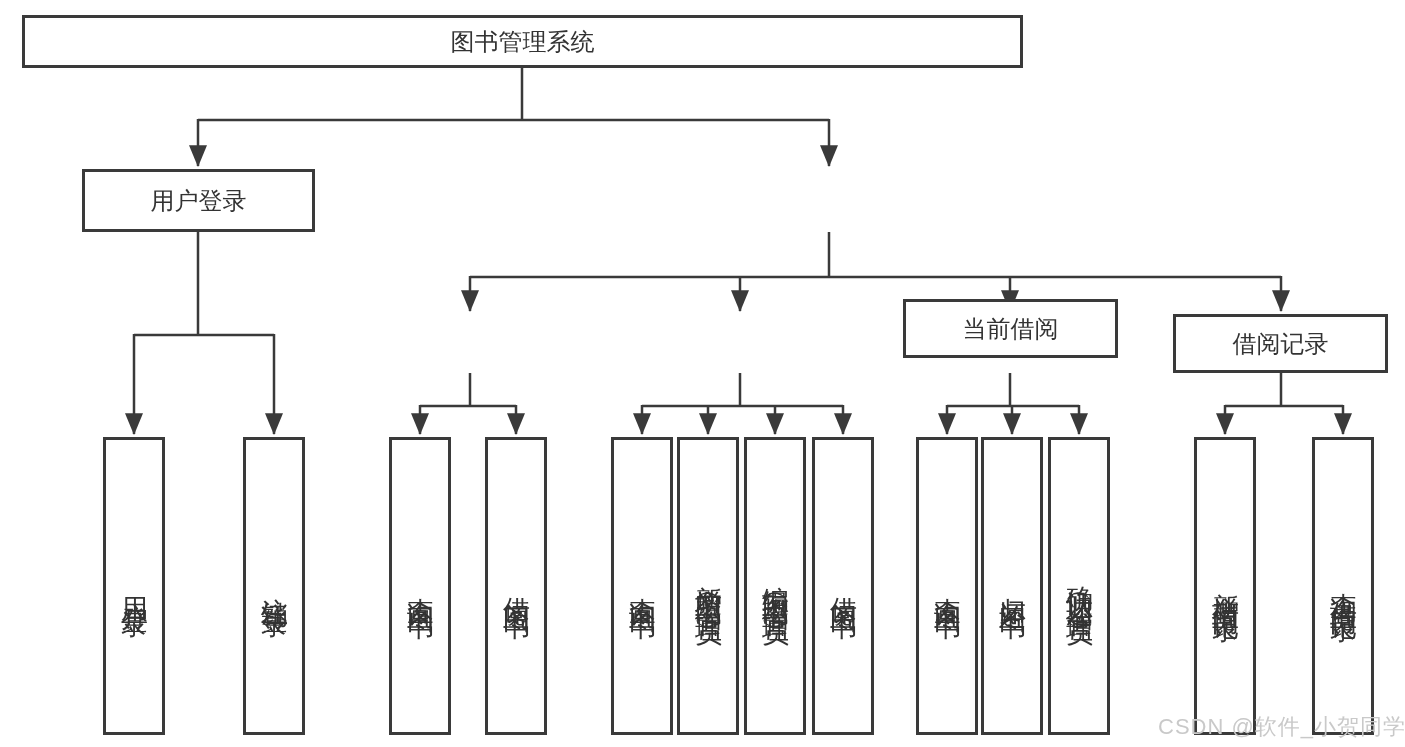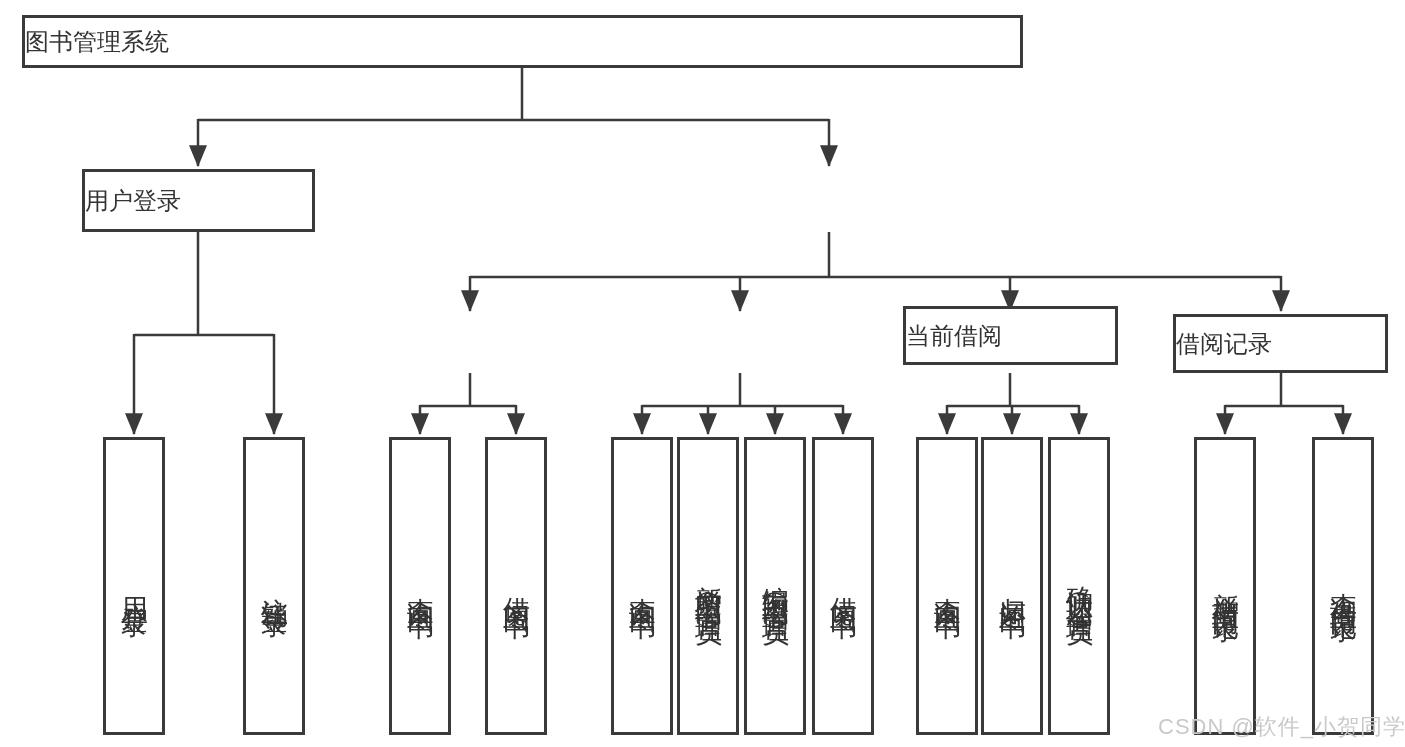--- a/index.html
+++ b/index.html
@@ -16,21 +16,21 @@
     width:1405px;height:747px;
     background:var(--bg);
     overflow:hidden;
   }
   .lines{position:absolute;left:0;top:0;pointer-events:none;}
   .hbox{
     position:absolute;
     box-sizing:border-box;
     background:#fff;
     border:3px solid var(--border);
-    display:flex;align-items:center;justify-content:flex-start;
+    display:flex;align-items:center;justify-content:center;
     color:var(--text);
     font-size:24px;
     white-space:nowrap;
   }
   .leaf{
     position:absolute;
     box-sizing:border-box;
     top:437px;width:62px;height:298px;
     background:#fff;
     border:3px solid var(--border);
@@ -104,21 +104,21 @@
   </svg>
 
   <div class="hbox" style="left:22px;top:15px;width:1001px;height:53px;">
     <span>图书管理系统</span>
   </div>
 
   <div class="hbox" style="left:82px;top:169px;width:233px;height:63px;">
     <span>用户登录</span>
   </div>
 
-  <div class="hbox" style="left:903px;top:306px;width:215px;height:59px;">
+  <div class="hbox" style="left:903px;top:299px;width:215px;height:59px;">
     <span>当前借阅</span>
   </div>
   <div class="hbox" style="left:1173px;top:314px;width:215px;height:59px;">
     <span>借阅记录</span>
   </div>
 
   <div class="leaf" style="left:103px;">
     <span class="vtext">用户登录</span>
   </div>
   <div class="leaf" style="left:243px;">

